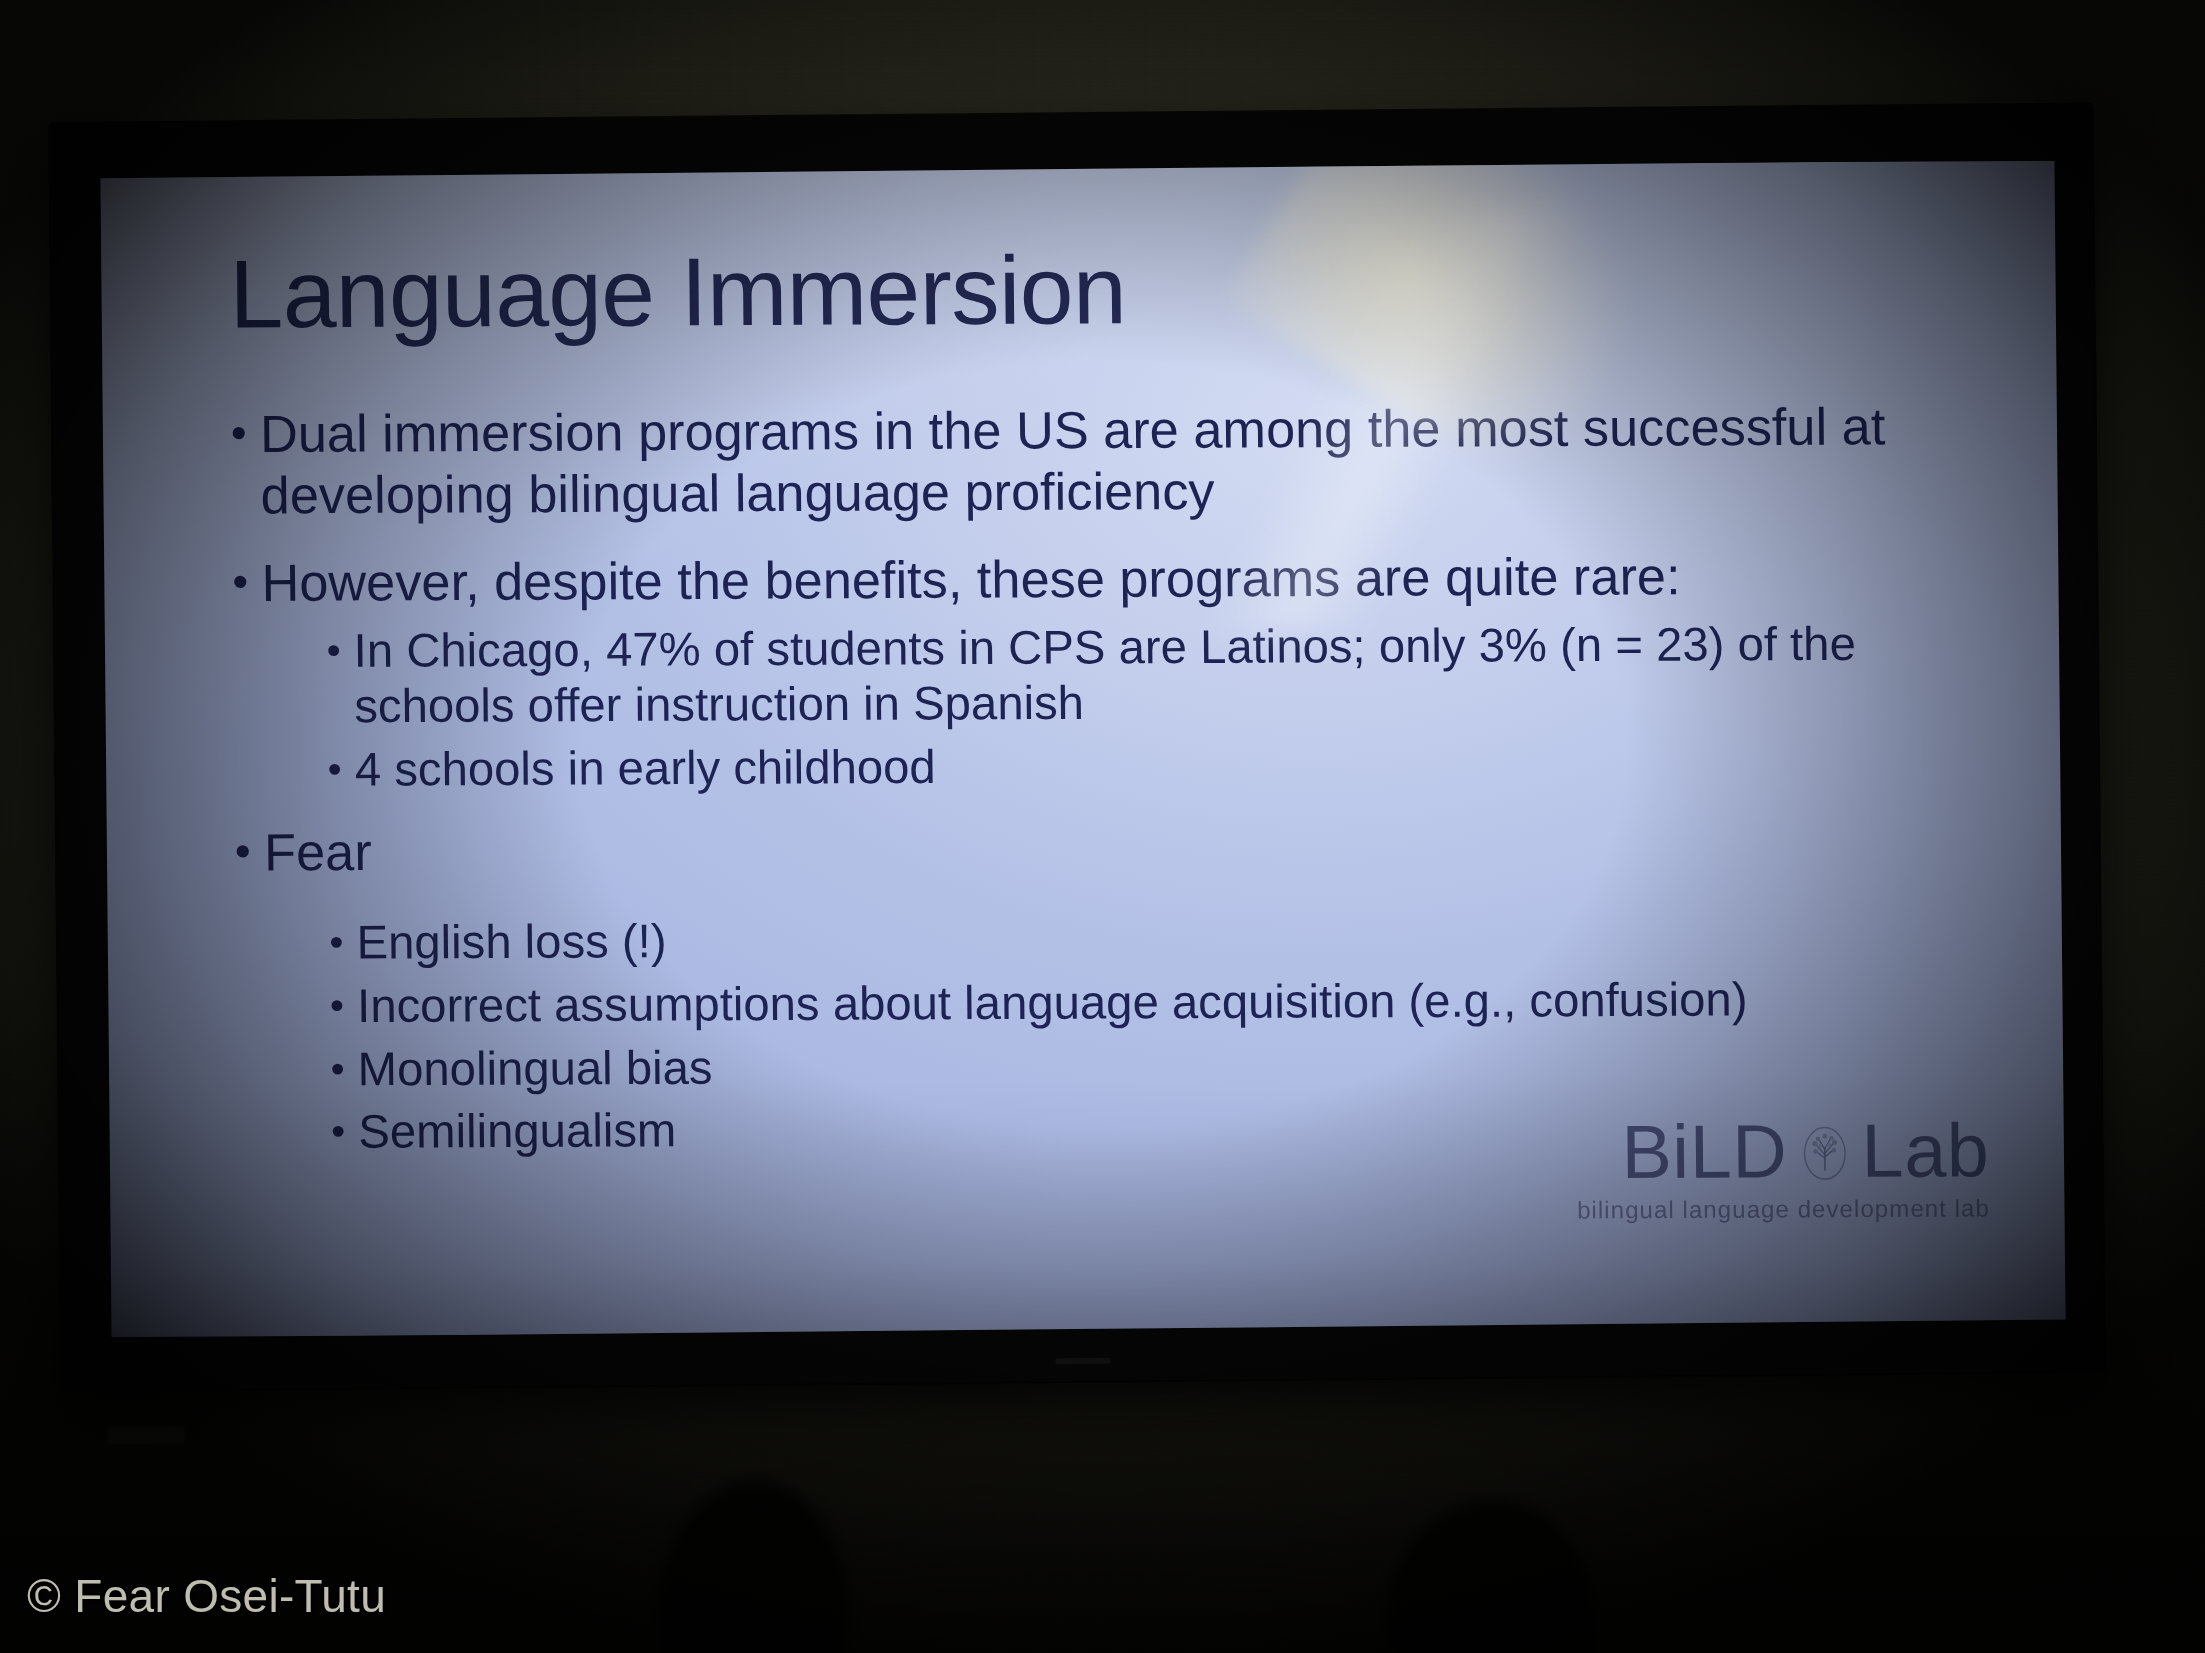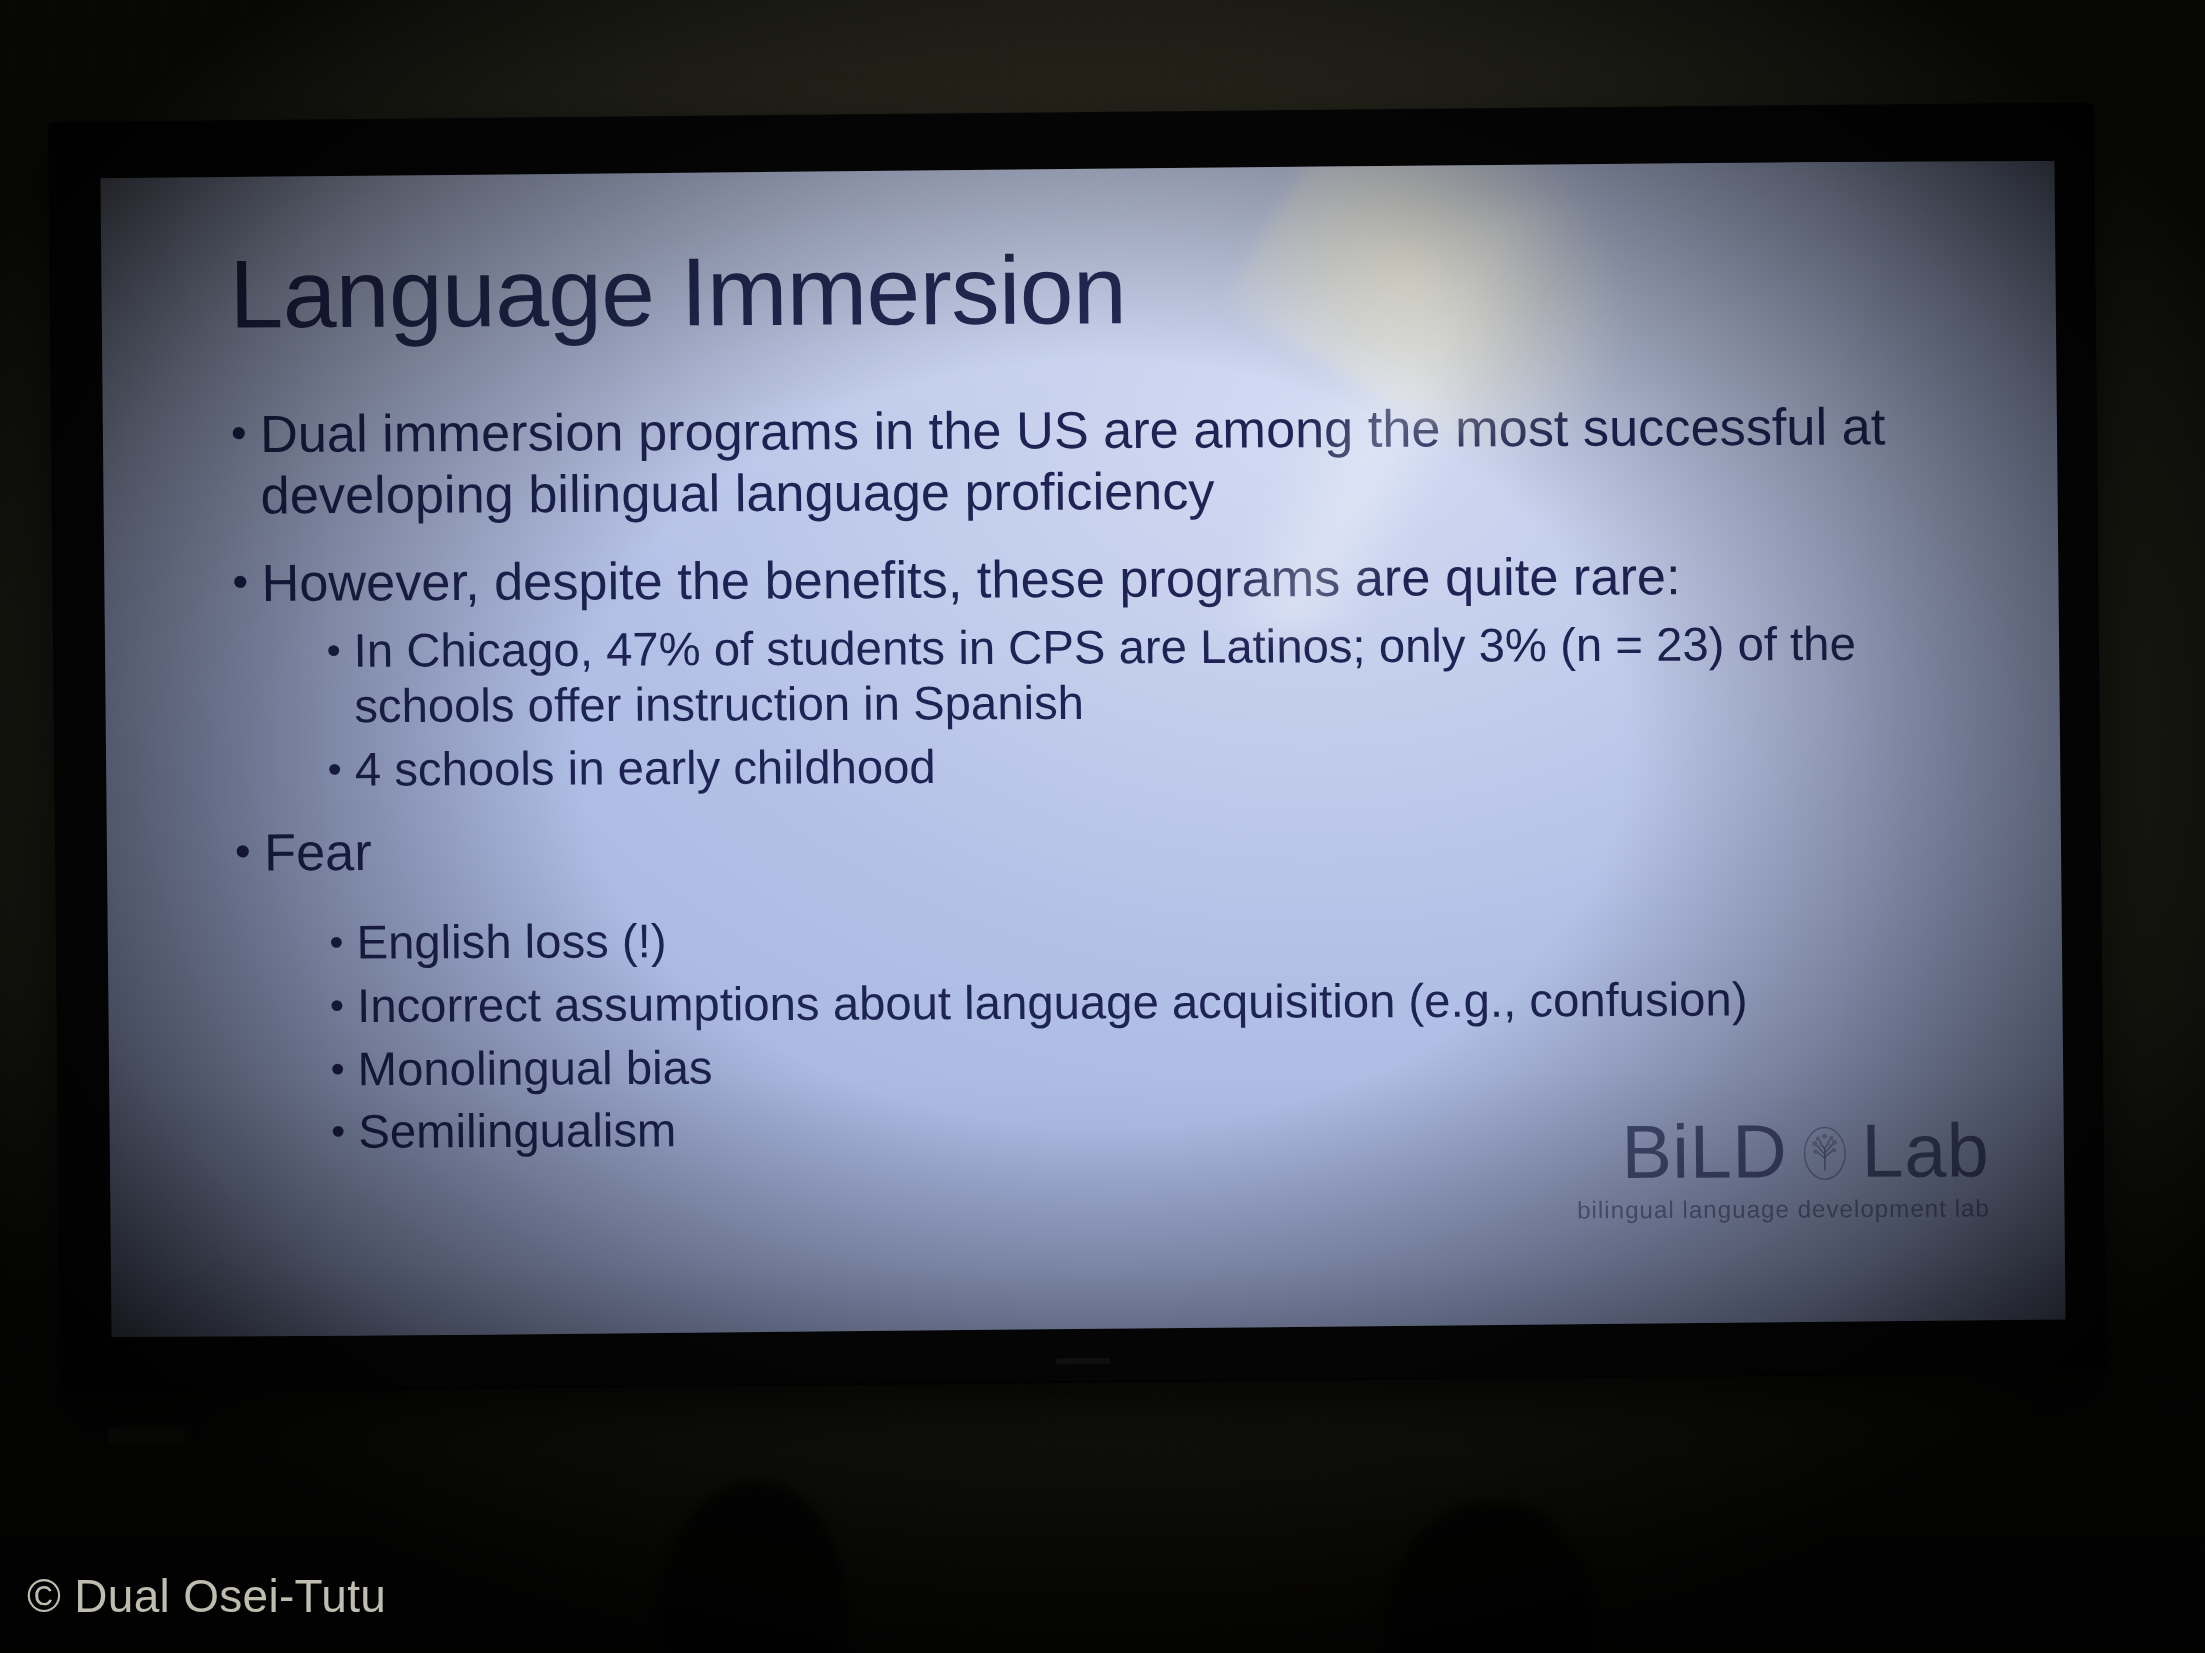--- a/index.html
+++ b/index.html
@@ -229,14 +229,14 @@
 
   <div id="tv-brand"></div>
   <div id="tv-sticker"></div>
 </div>
 
 <div class="head" id="head-1"></div>
 <div class="head" id="head-2"></div>
 
 <div id="wall-vignette"></div>
 
-<div id="watermark">© Dual Osei-Tutu</div>
+<div id="watermark">© Fear Osei-Tutu</div>
 
 
 </body></html>

